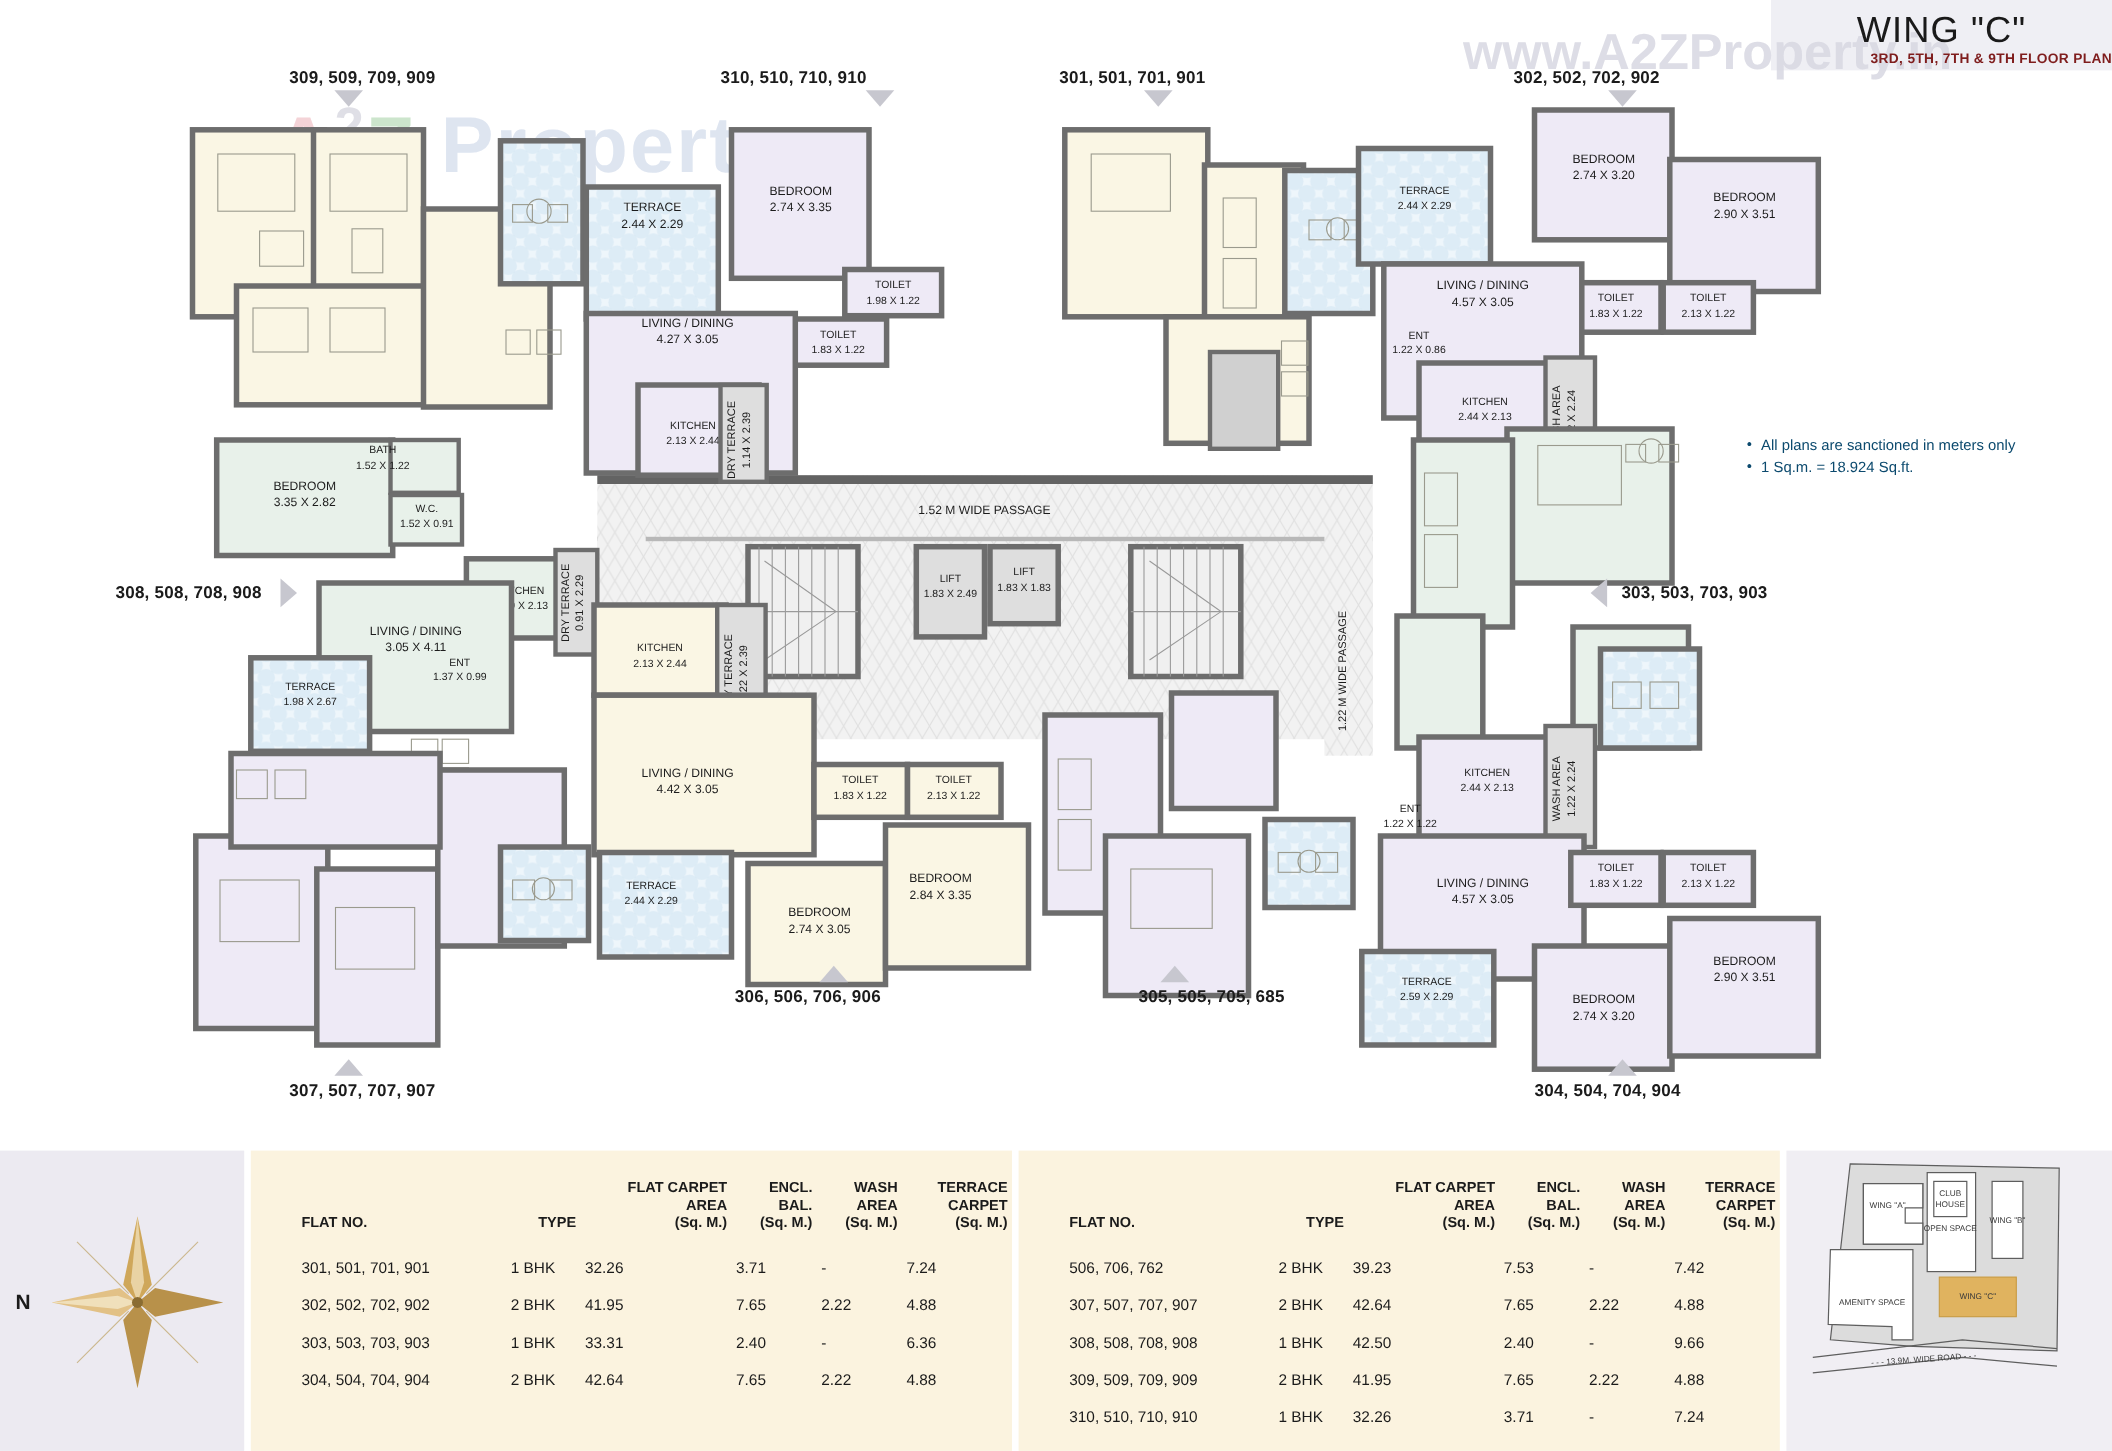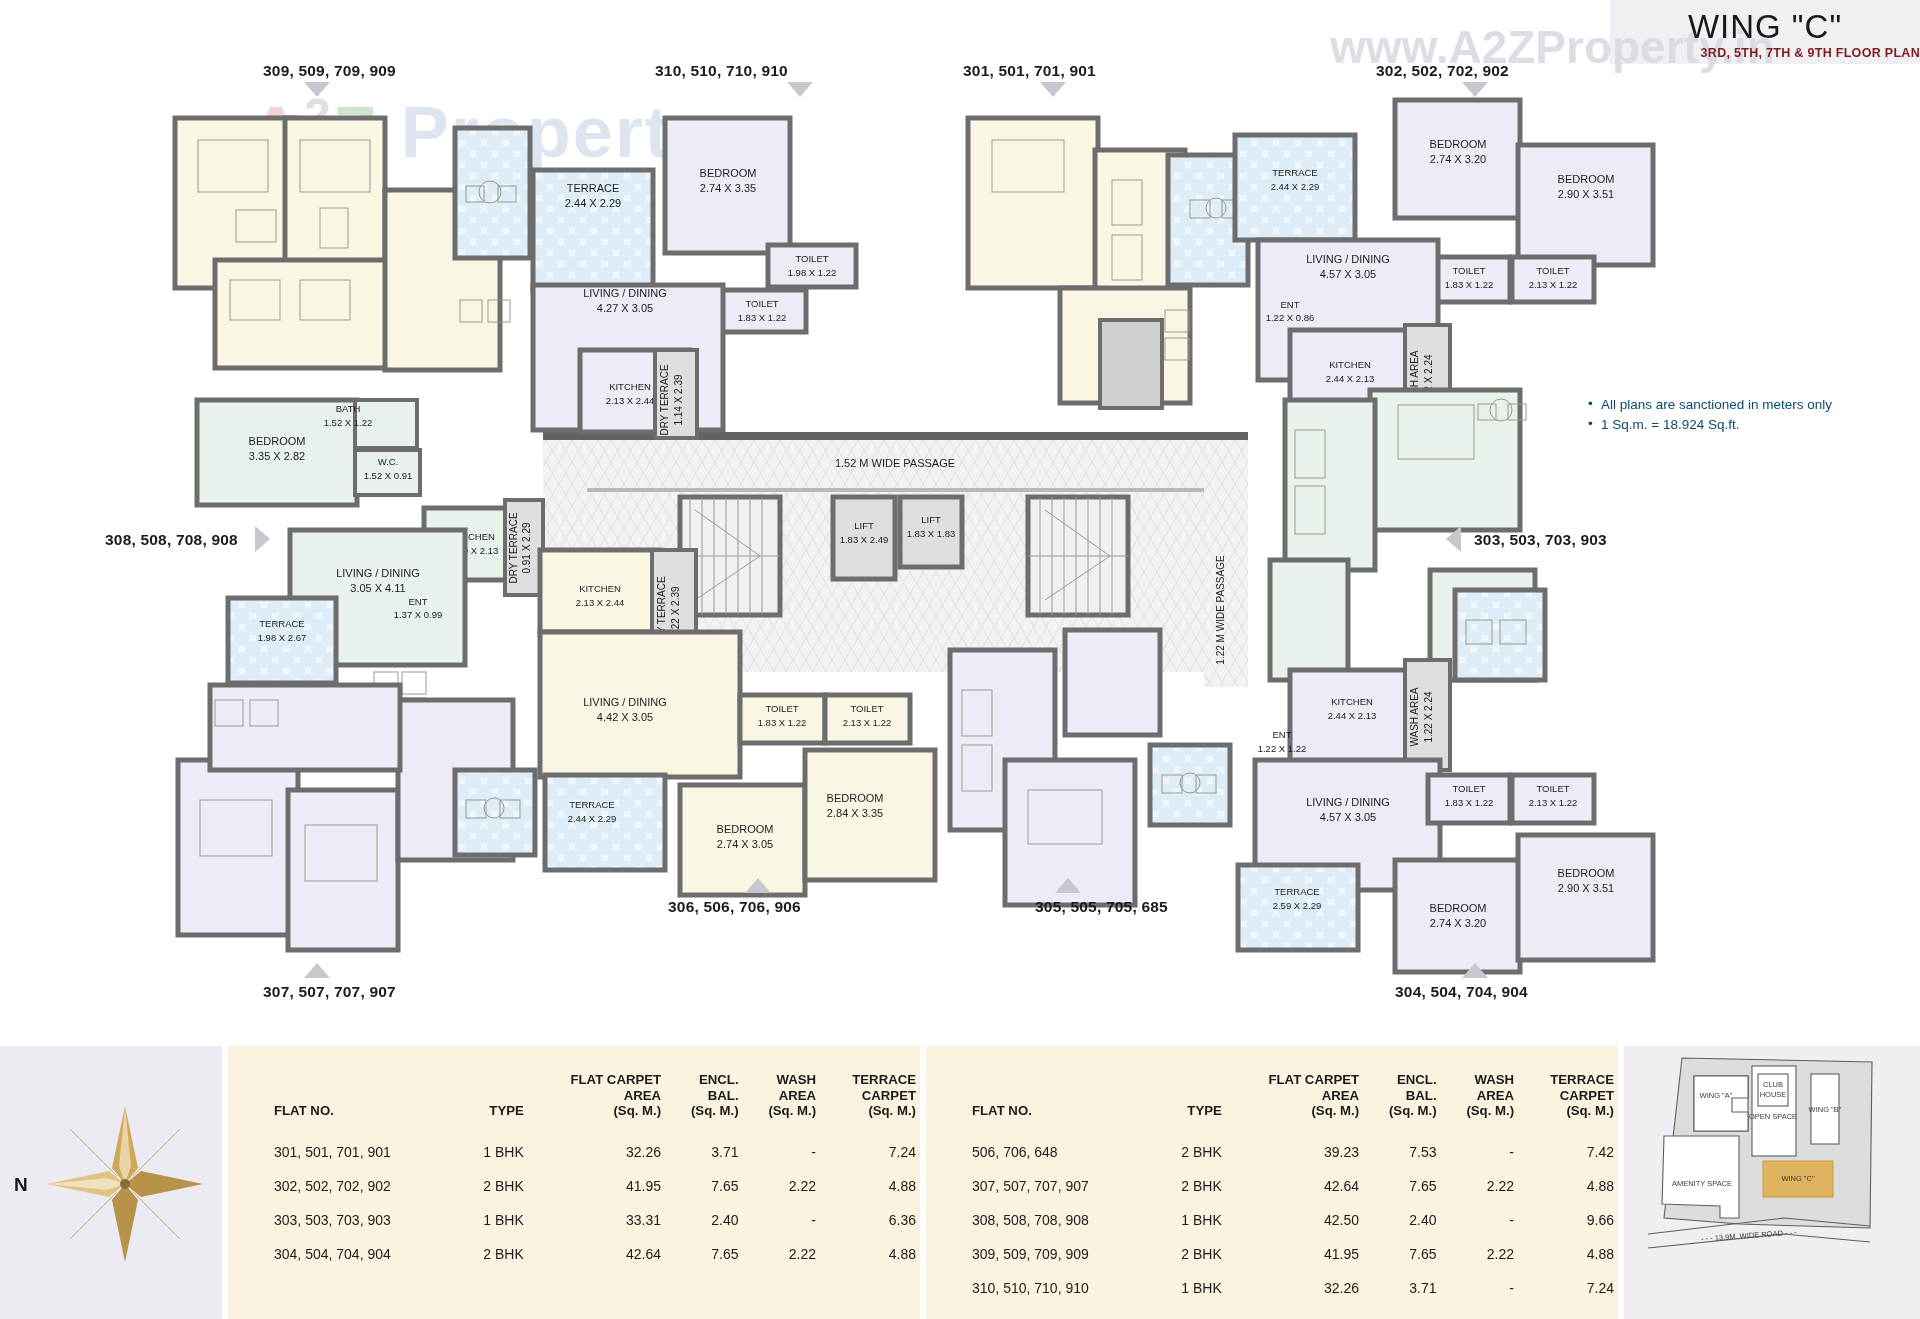--- a/index.html
+++ b/index.html
@@ -93,21 +93,21 @@
     width: 100%; border-collapse: collapse;
     font-size: 13.2px; color: #1b1b1b;
   }
   table.areas th {
     font-size: 13.2px; font-weight: 700; text-align: right;
     padding: 26px 4px 16px 4px; vertical-align: bottom; line-height: 1.18;
     white-space: pre-line;
   }
   table.areas th.flatno { text-align: left; padding-left: 46px; vertical-align: bottom; }
   table.areas td {
-    text-align: right; padding: 9px 4px; font-weight: 400; font-size: 14px;
+    text-align: left; padding: 9px 4px; font-weight: 400; font-size: 14px;
   }
   table.areas td.flatno { text-align: left; padding-left: 46px; }
 
   
   .compass-label {
     position: absolute; left: 14px; top: 128px; font-size: 19px; font-weight: 700; color: #1b1b1b;
   }
 
   
   .keymap { position: absolute; inset: 0; }
@@ -608,21 +608,21 @@
           <th>WASH
 AREA
 (Sq. M.)</th>
           <th>TERRACE
 CARPET
 (Sq. M.)</th>
         </tr>
       </thead>
       <tbody>
         <tr>
-          <td class="flatno">506, 706, 648</td>
+          <td class="flatno">506, 706, 762</td>
           <td>2 BHK</td>
           <td>39.23</td>
           <td>7.53</td>
           <td>-</td>
           <td>7.42</td>
         </tr>
         <tr>
           <td class="flatno">307, 507, 707, 907</td>
           <td>2 BHK</td>
           <td>42.64</td>

